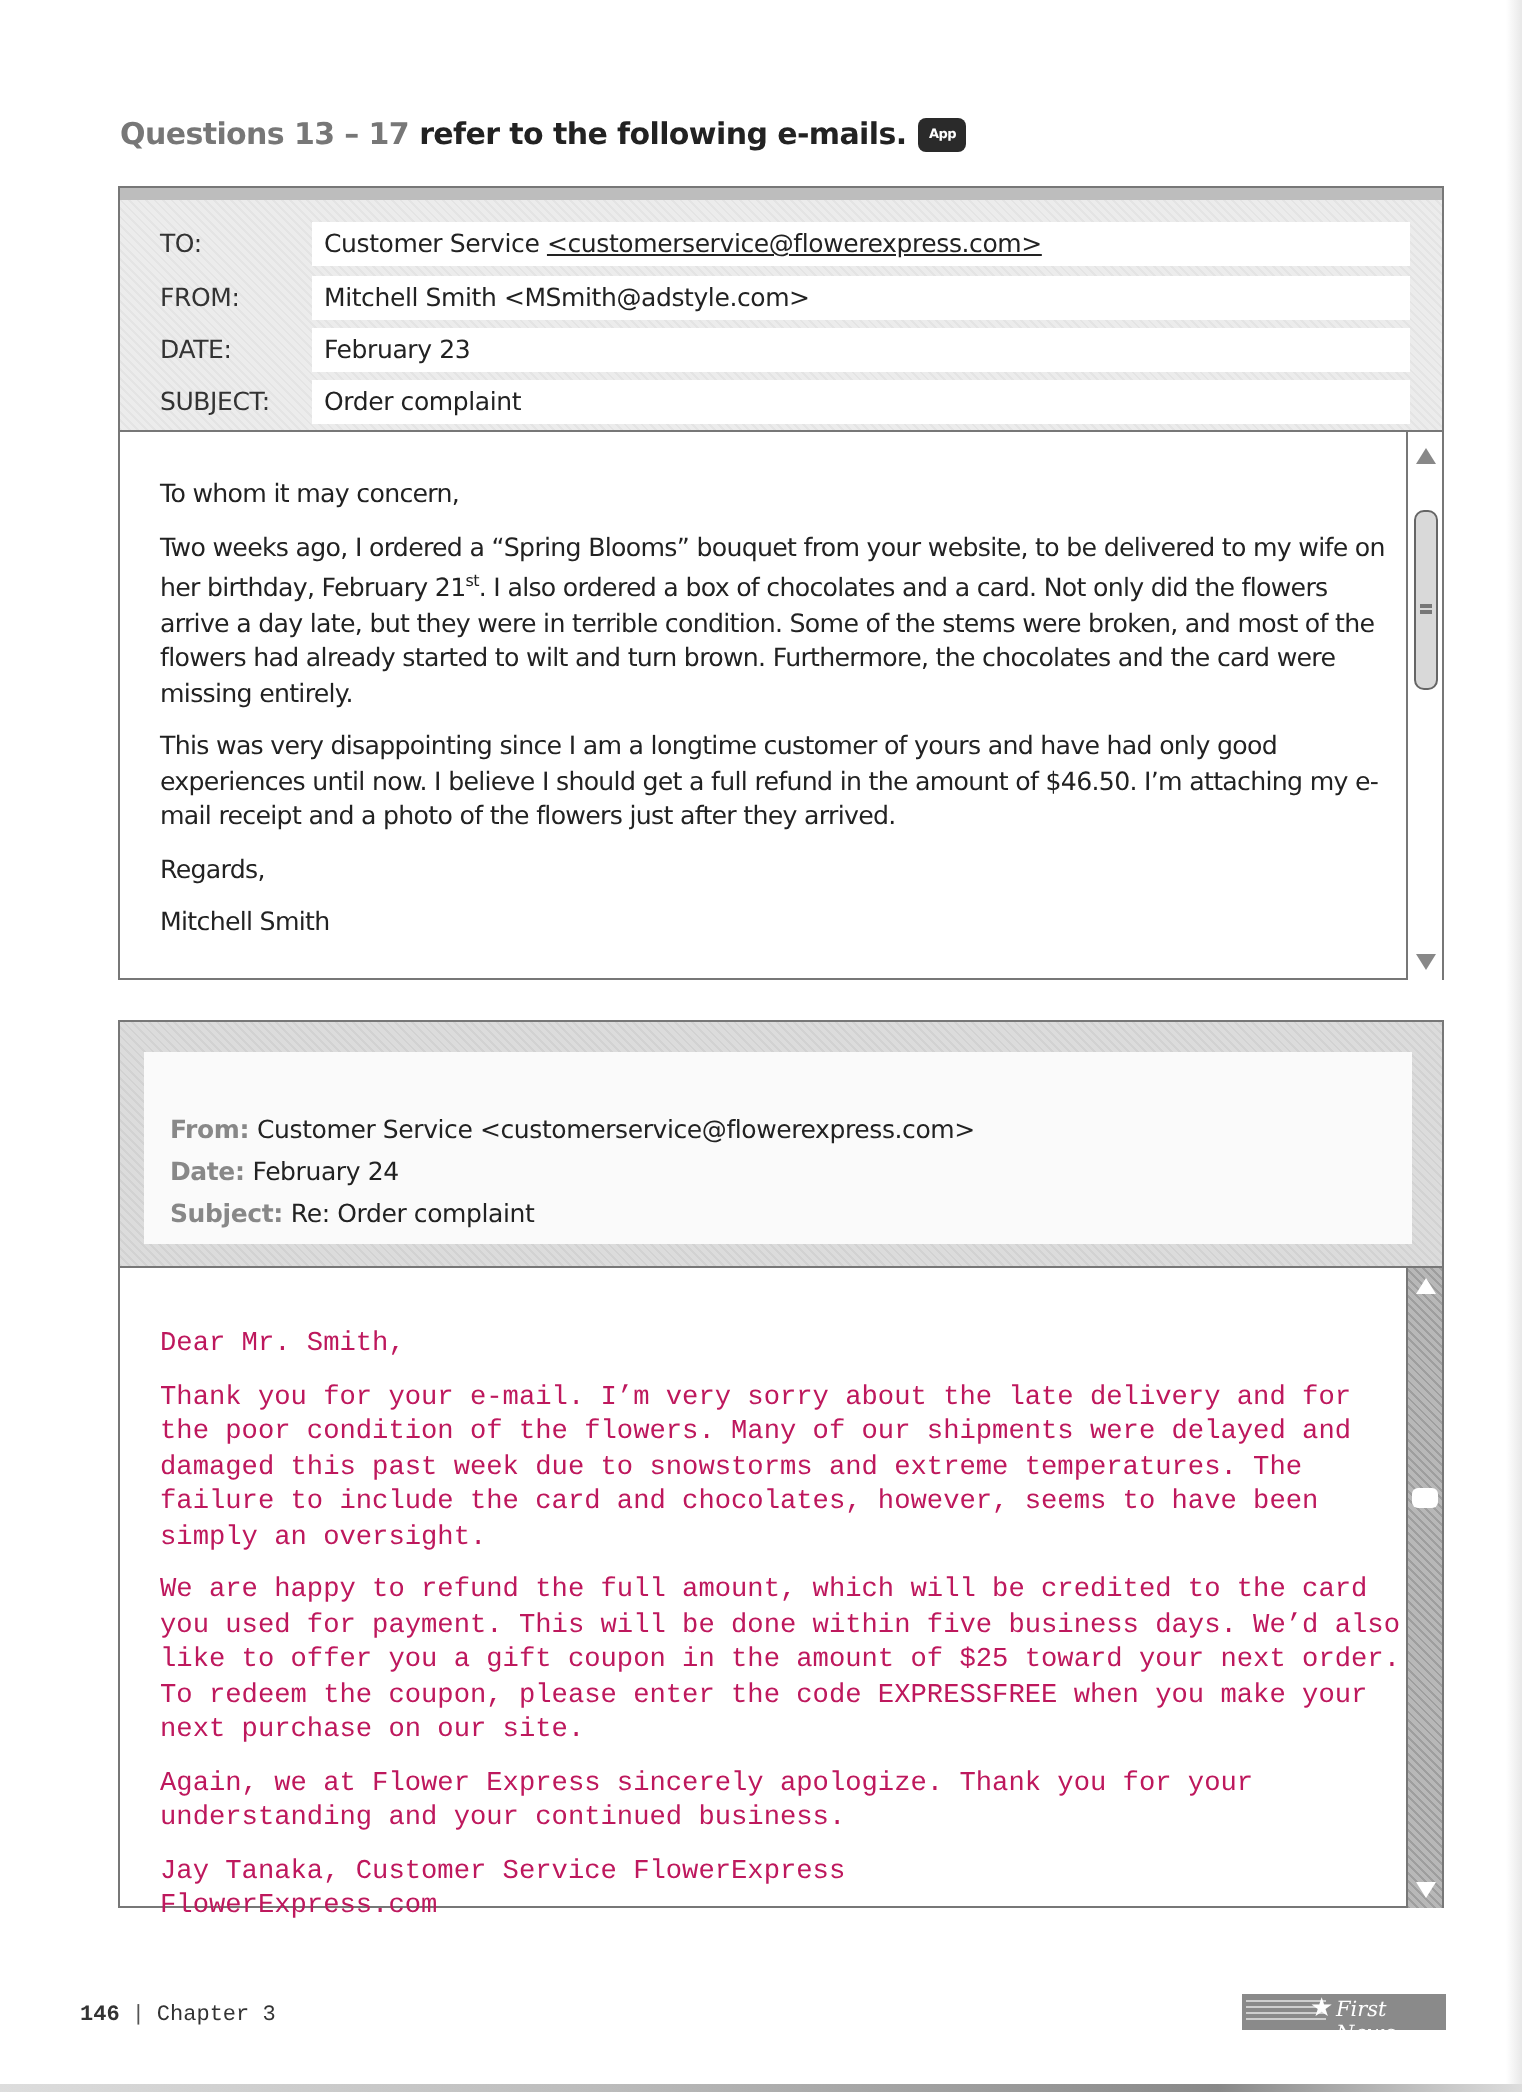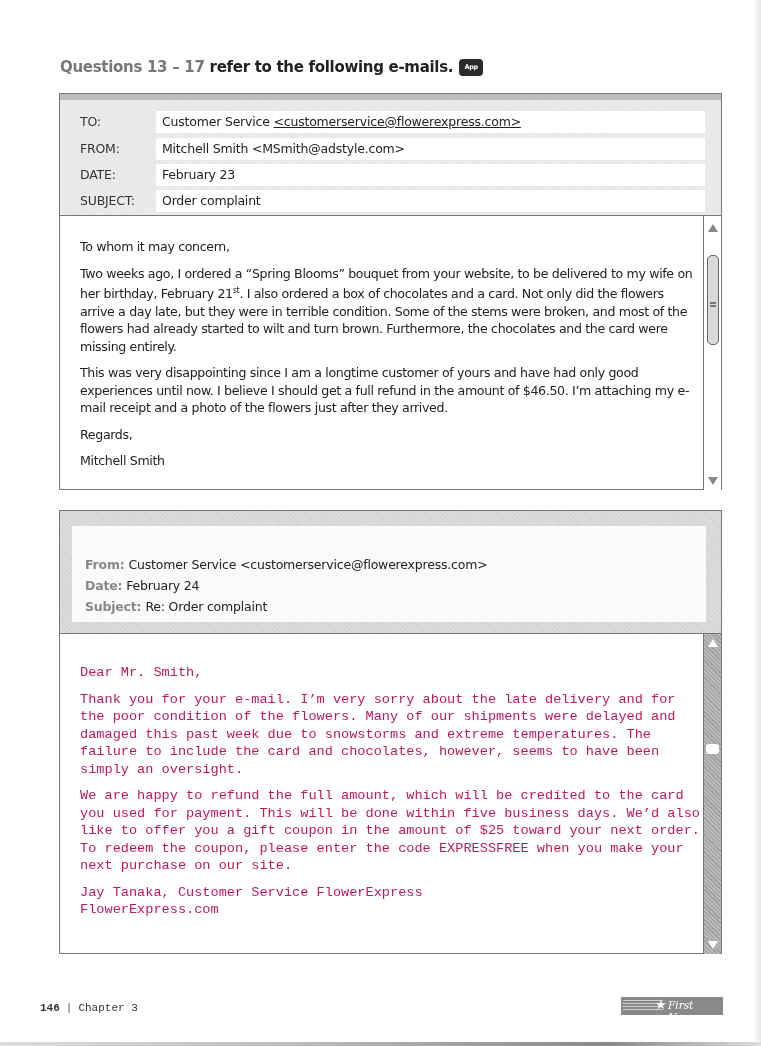--- a/index.html
+++ b/index.html
@@ -171,20 +171,21 @@
     <div class="hdr-inner">
       <div class="h2row" style="top:31px"><span class="k">From:</span><span>Customer Service &lt;customerservice@flowerexpress.com&gt;</span></div>
       <div class="h2row" style="top:52px"><span class="k">Date:</span><span>February 24</span></div>
       <div class="h2row" style="top:73px"><span class="k">Subject:</span><span>Re: Order complaint</span></div>
     </div>
   </div>
   <div class="body">
     <p>Dear Mr. Smith,</p>
     <p>Thank you for your e-mail. I’m very sorry about the late delivery and for the poor condition of the flowers. Many of our shipments were delayed and damaged this past week due to snowstorms and extreme temperatures. The failure to include the card and chocolates, however, seems to have been simply an oversight.</p>
     <p>We are happy to refund the full amount, which will be credited to the card you used for payment. This will be done within five business days. We’d also like to offer you a gift coupon in the amount of $25 toward your next order. To redeem the coupon, please enter the code EXPRESSFREE when you make your next purchase on our site.</p>
+    <p>Again, we at Flower Express sincerely apologize. Thank you for your understanding and your continued business.</p>
     <p style="margin-bottom:0"><span>Jay Tanaka, Customer Service FlowerExpress</span><br><span>FlowerExpress.com</span></p>
   </div>
   <div class="scroll">
     <div class="up"></div>
     <div class="thumb"></div>
     <div class="down"></div>
   </div>
 </div>
 
 <div class="footer-left">

